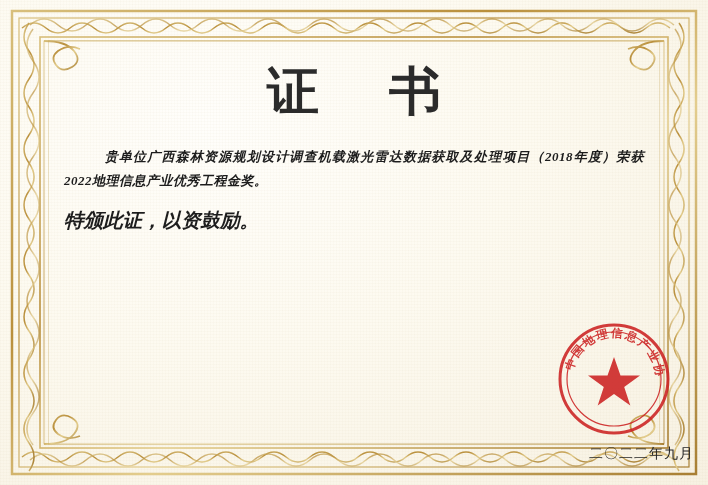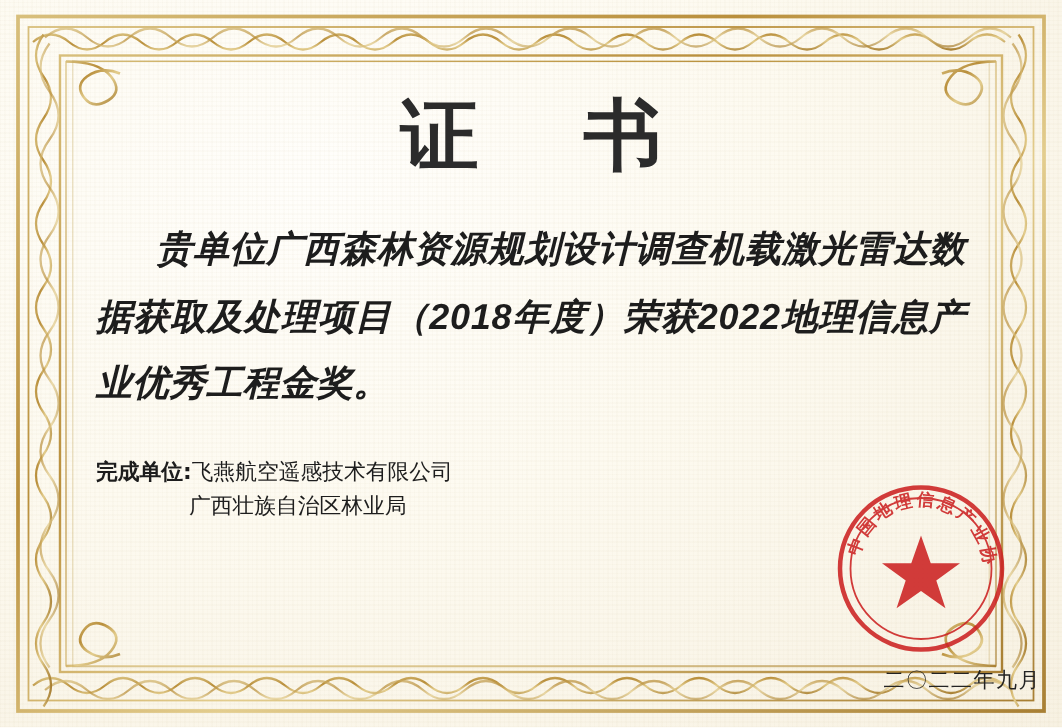--- a/index.html
+++ b/index.html
@@ -75,22 +75,22 @@
     font-weight: bold;
     letter-spacing: 26px;
     text-indent: 26px;
     color: #2b2b2b;
     line-height: 1.1;
   }
 
   .body-text {
     margin-top: 26px;
     padding: 0 6px;
-    font-family: Liberation Sans, sans-serif;
-    font-size: 24px;
+    font-family: Liberation Serif, serif;
+    font-size: 13px;
     font-weight: bold;
     font-style: italic;
     color: #1d1d1d;
     line-height: 1.85;
     letter-spacing: 0.5px;
     text-align: justify;
   }
   .body-text .indent {
     display: inline-block;
     width: 40px;
@@ -191,25 +191,22 @@
   </div>
 
   <div class="inner-line"></div>
 
   <div class="content">
 
     <div class="title">证 书</div>
 
     <div class="body-text"><span class="indent"></span><span>贵单位广西森林资源规划设计调查机载激光雷达数据获取及处理项目（2018年度）荣获2022地理信息产业优秀工程金奖。</span></div>
 
-
-    <div class="signature-block">
-      <div><span class="sig-label">完成单位:</span><span>飞燕航空遥感技术有限公司</span></div>
-      <div class="sig-line2">广西壮族自治区林业局</div>
-    </div>
+    <div class="second-para"><span class="indent"></span><span>特颁此证，以资鼓励。</span></div>
+
 
   </div>
 
   <div class="seal">
     <svg viewBox="0 0 116 116" xmlns="http://www.w3.org/2000/svg">
       <g fill="none" stroke="#cc2222" stroke-width="3">
         <circle cx="58" cy="58" r="54"></circle>
       </g>
       <g fill="none" stroke="#cc2222" stroke-width="1.2">
         <circle cx="58" cy="58" r="47"></circle>

